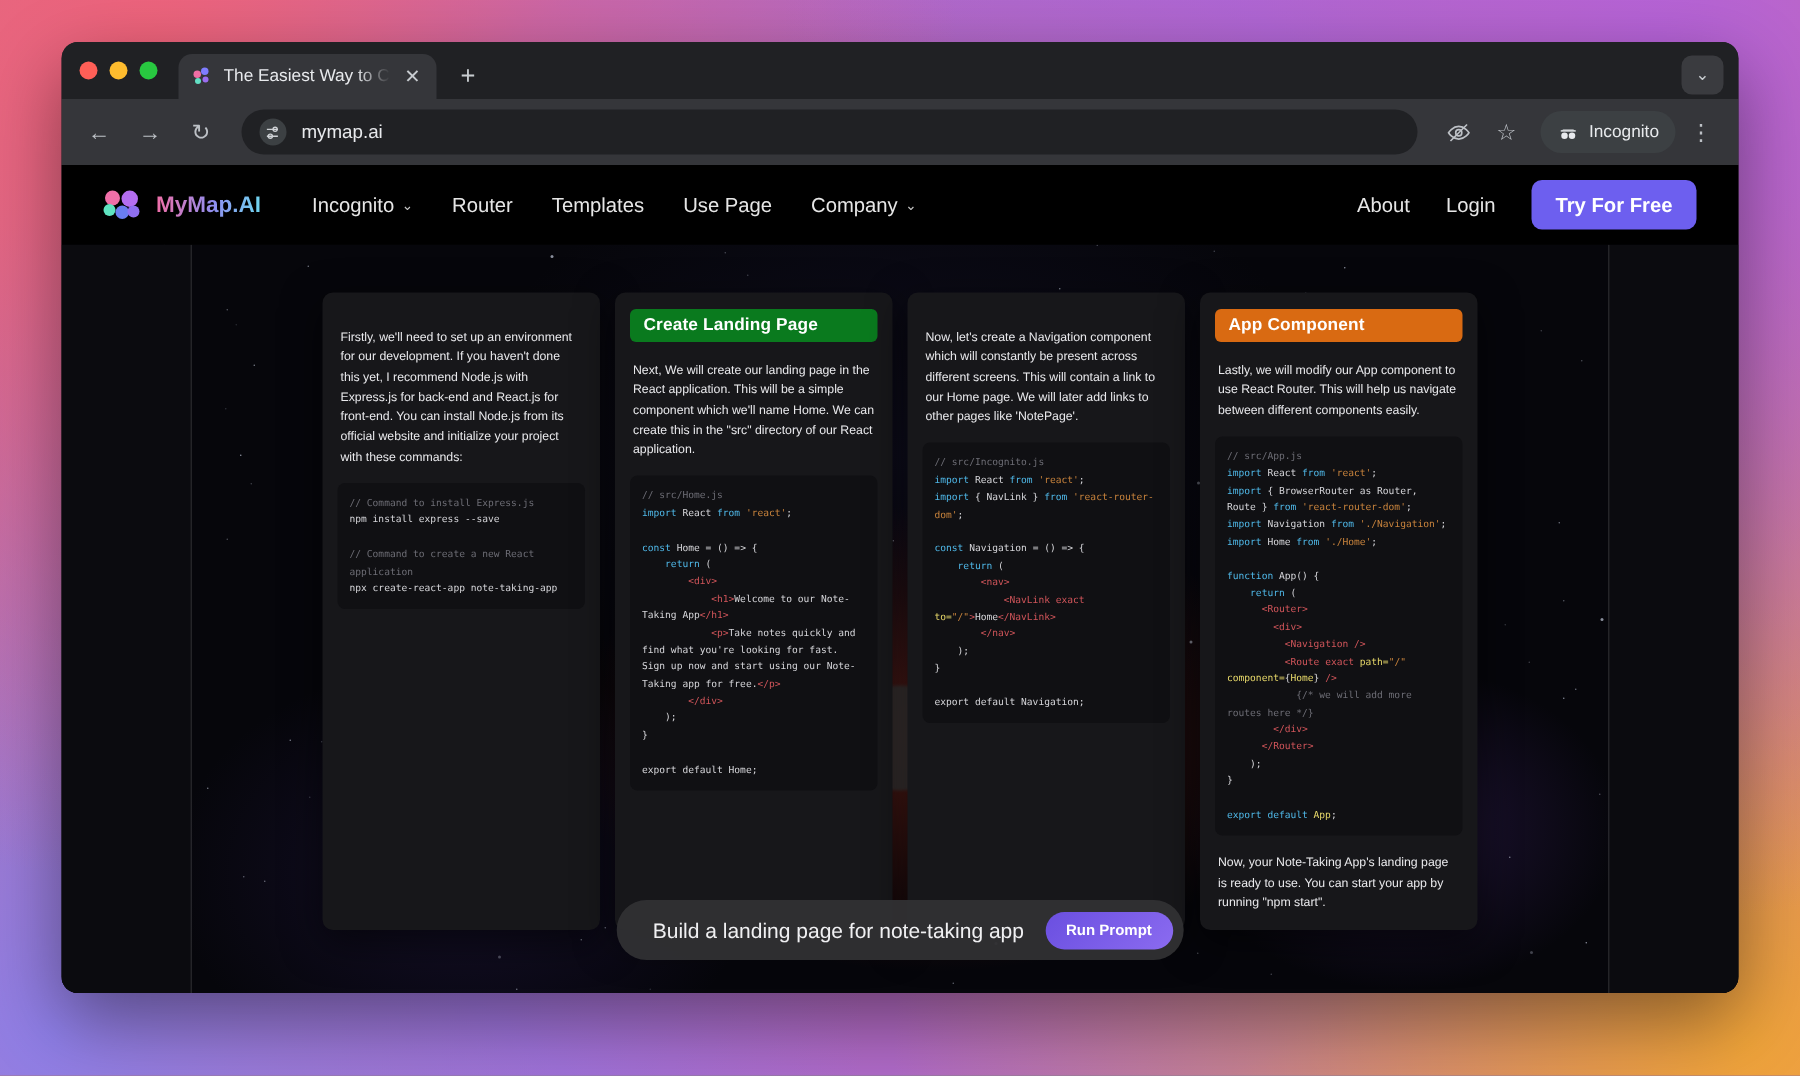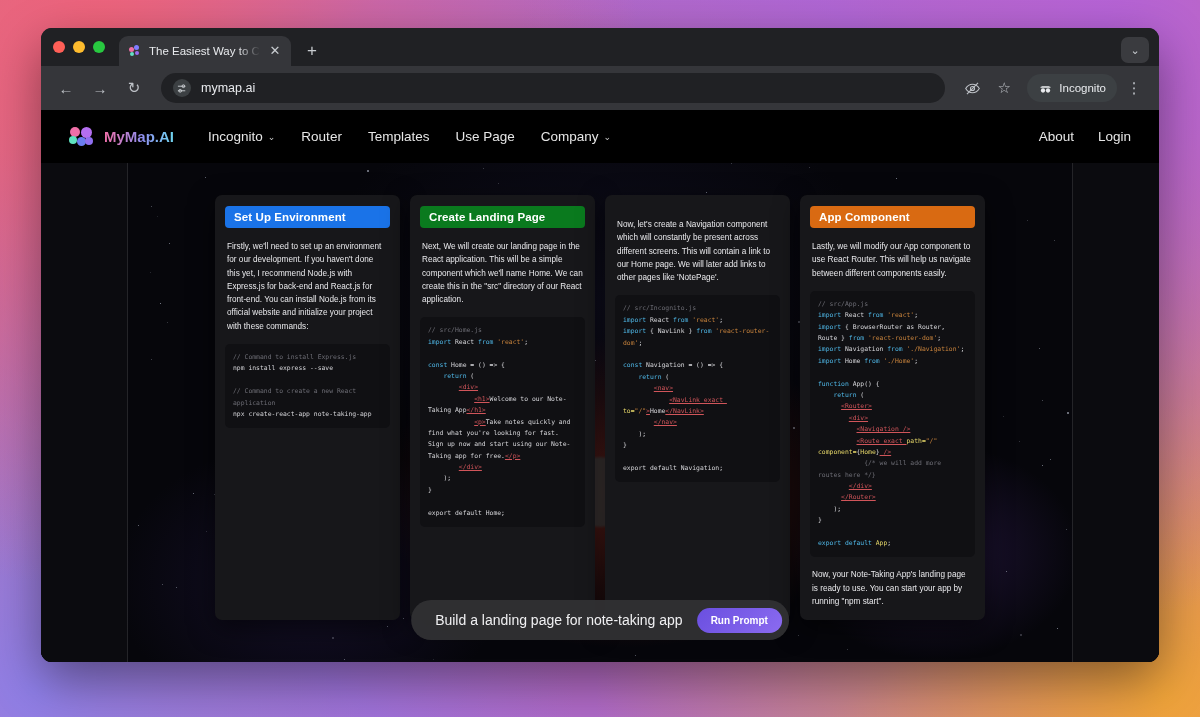--- a/index.html
+++ b/index.html
@@ -216,21 +216,21 @@
   }
   .card-footer {
     font-size: 8.2px; line-height: 1.62; color: #e9e9ec;
     margin-top: 11px; padding: 0 2px;
   }
 
   
   .t-com { color: #6d6d75; }
   .t-kw  { color: #4fb8e8; }
   .t-str { color: #c8833c; }
-  .t-tag { color: #d1555a; text-decoration: underline; }
+  .t-tag { color: #d1555a; }
   .t-var { color: #e8d96a; }
   .t-plain { color: #d6d6da; }
 
   
   .promptbar {
     position: absolute; left: 50%; bottom: 22px;
     transform: translateX(-50%);
     height: 40px; background: rgba(50,50,52,.93);
     border-radius: 22px;
     display: flex; align-items: center;
@@ -340,20 +340,21 @@
         </div>
         <div class="nav-link">
           <span>Company</span>
           <span class="caret">⌄</span>
         </div>
       </div>
 
       <div class="nav-right">
         <div class="nav-link">About</div>
         <div class="nav-link">Login</div>
+        <div class="btn-cta">Try For Free</div>
       </div>
     </div>
 
     <div class="canvas">
       <div class="canvas-bg"></div>
       <div class="stars" id="stars">
           <i style="left: 59.7056%; top: 29.9265%; opacity: 0.48; width: 2px; height: 2px;"></i>
           <i style="left: 67.2185%; top: 52.9203%; opacity: 0.66; width: 2px; height: 2px;"></i>
           <i style="left: 7.45597%; top: 99.7373%; opacity: 0.3;"></i>
           <i style="left: 99.276%; top: 5.90341%; opacity: 0.39;"></i>
@@ -506,21 +507,20 @@
         </div>
       <div class="vortex"></div>
 
       <div class="side-shade l"></div>
       <div class="side-shade r"></div>
       <div class="rail left"></div>
       <div class="rail right"></div>
 
       <div class="cards" id="cards">
           <div class="card">
-            <div class="card-header" style="background: rgb(26, 115, 232);">Set Up Environment</div>
             <div class="card-body">Firstly, we'll need to set up an environment for our development. If you haven't done this yet, I recommend Node.js with Express.js for back-end and React.js for front-end. You can install Node.js from its official website and initialize your project with these commands:</div>
             <div class="code-block"><span class="t-com">// Command to install Express.js
 </span><span class="t-plain">npm install express --save
 
 </span><span class="t-com">// Command to create a new React application
 </span><span class="t-plain">npx create-react-app note-taking-app</span></div>
           </div>
           <div class="card">
             <div class="card-header" style="background: rgb(10, 122, 30);">Create Landing Page</div>
             <div class="card-body">Next, We will create our landing page in the React application. This will be a simple component which we'll name Home. We can create this in the "src" directory of our React application.</div>

